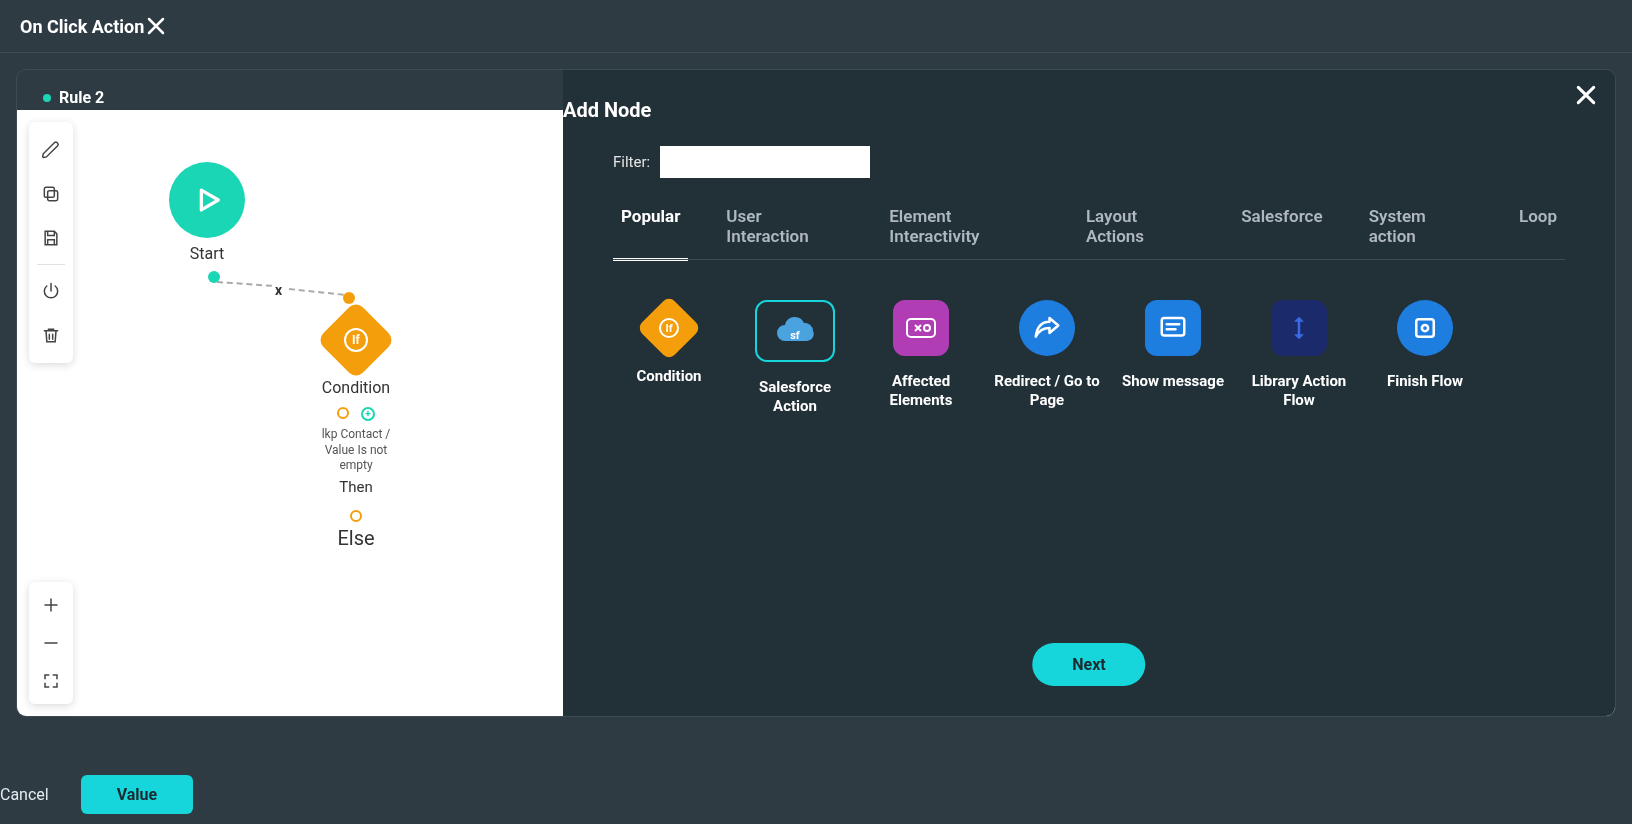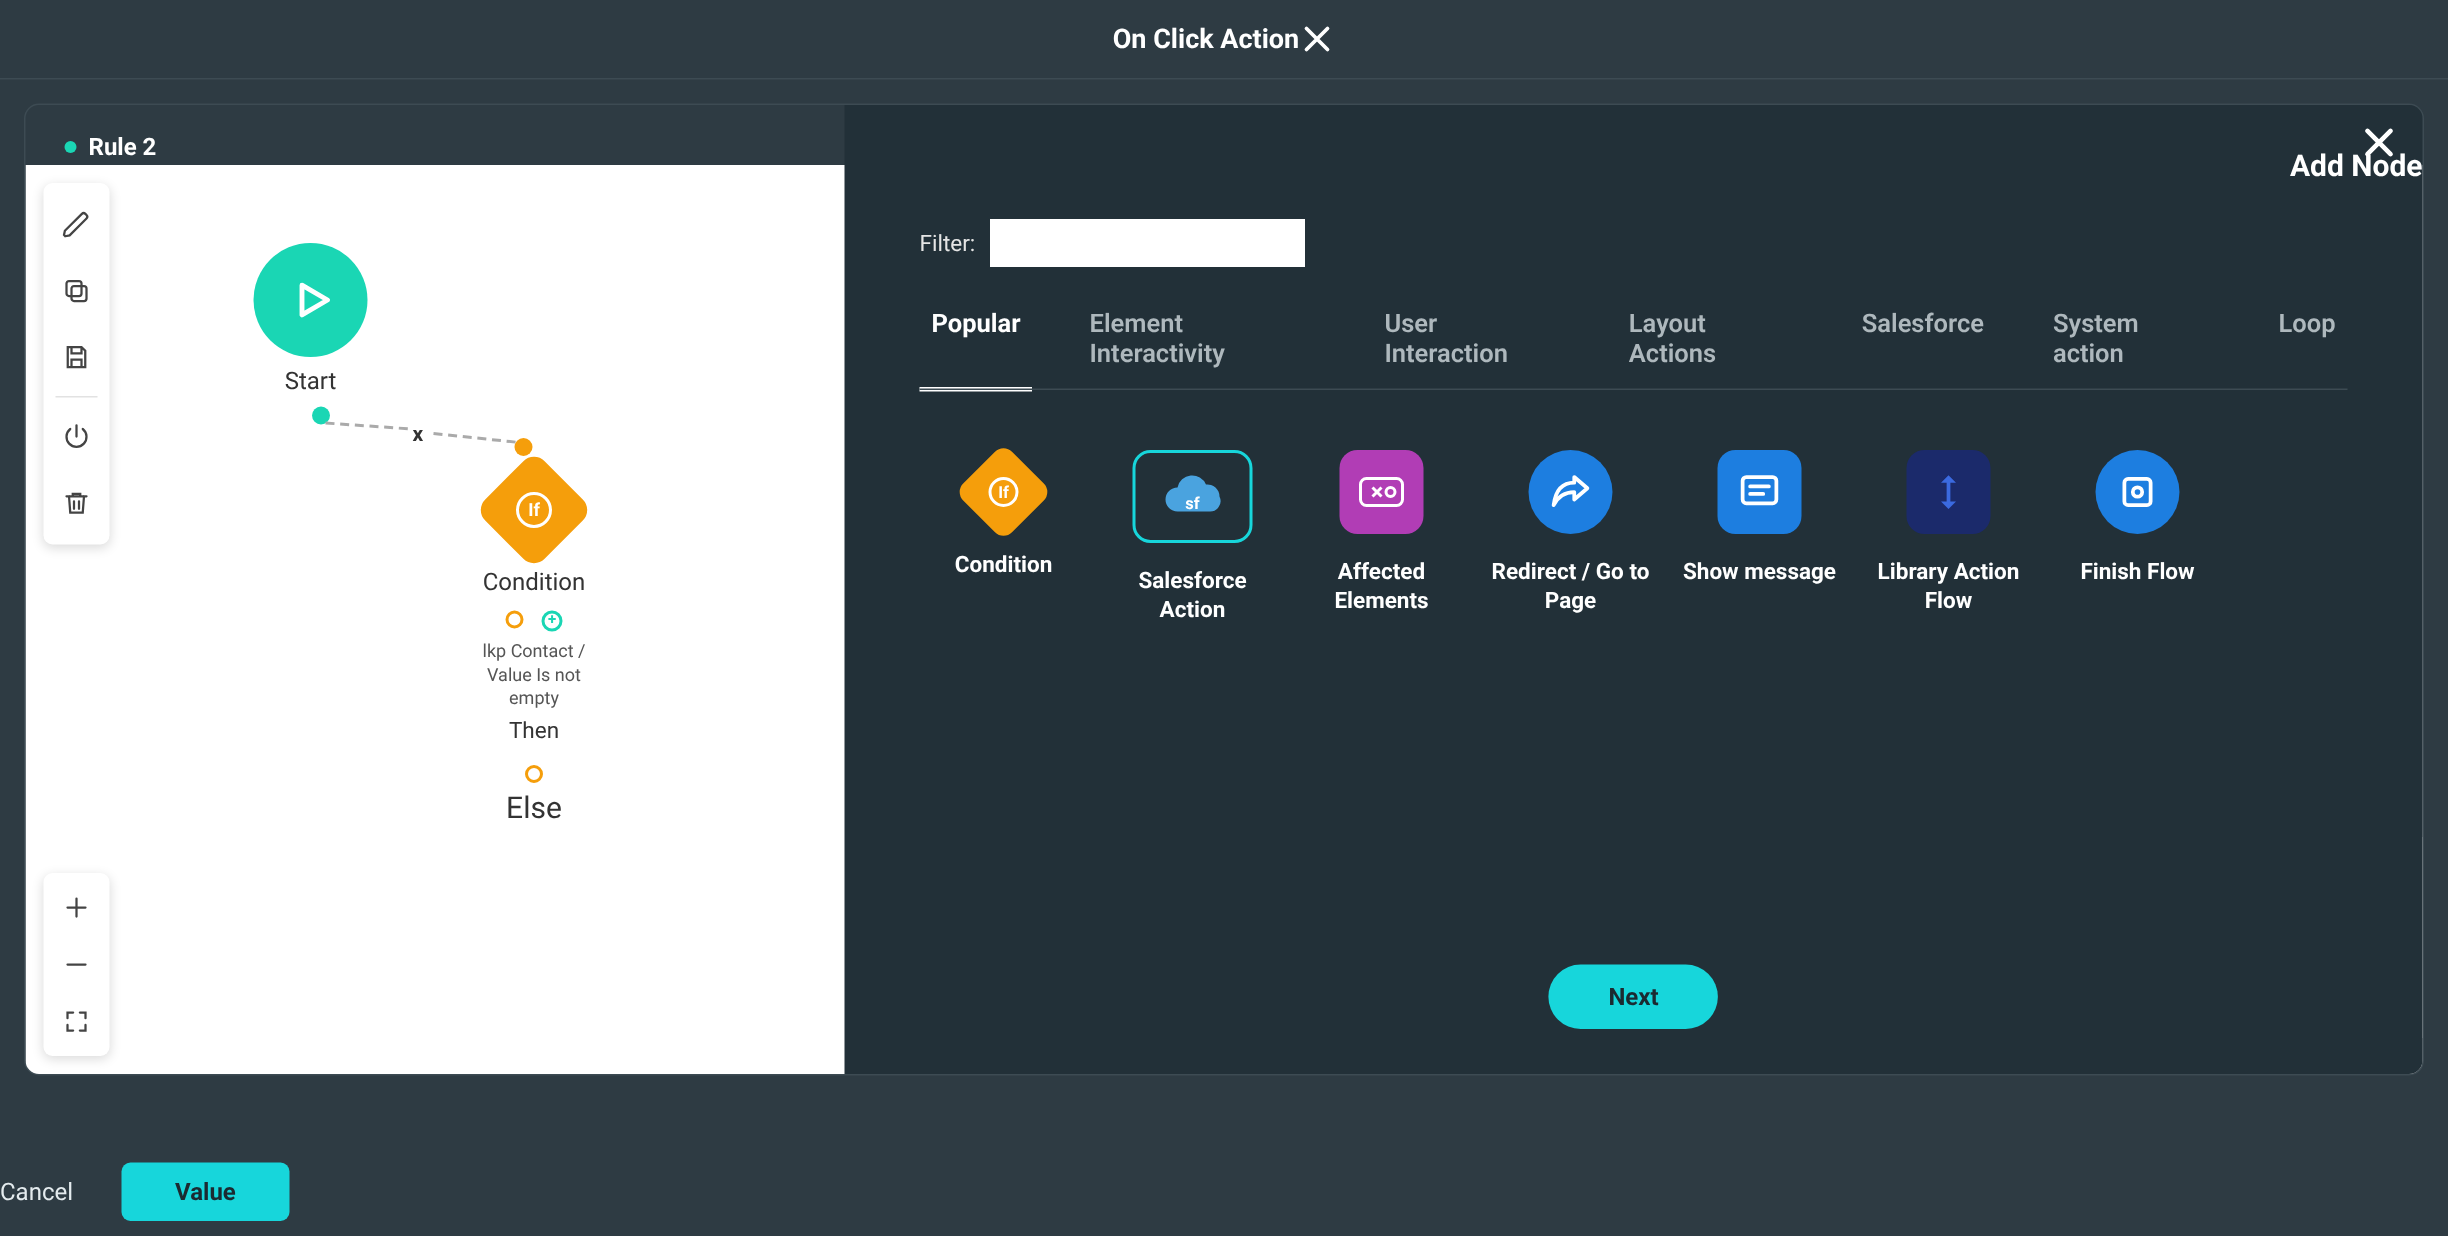--- a/index.html
+++ b/index.html
@@ -1,19 +1,19 @@
 <!DOCTYPE html>
 <html><head>
 <meta charset="utf-8">
 <style>
 * { box-sizing: border-box; margin: 0; padding: 0; font-family: -apple-system, BlinkMacSystemFont, "Segoe UI", Roboto, "Helvetica Neue", Arial, sans-serif; }
 body { background: #2e3b43; color: #fff; width: 1632px; height: 824px; overflow: hidden; position: relative; }
 
 
-.modal-header { background: #2e3b43; padding: 14px 20px; display: flex; justify-content: center; align-items: center; border-bottom: 1px solid #3d4b53; }
+.modal-header { background: #2e3b43; padding: 14px 20px; display: flex; justify-content: flex-start; align-items: center; border-bottom: 1px solid #3d4b53; }
 .modal-title { font-size: 18px; font-weight: 700; color: #fff; }
 .close-btn { cursor: pointer; width:24px; height:24px; display:flex; align-items:center; justify-content:center; }
 
 
 .main-panel { background: #2e3b43; margin: 16px 16px 0 16px; border-radius: 10px; border: 1px solid #3d4b53; position: relative; height: 648px; overflow: hidden; }
 
 
 .tabs-row { display: flex; align-items: center; padding: 8px 12px 0 12px; position: relative; }
 .tab { display:flex; align-items:center; gap:8px; padding: 10px 14px; font-weight:700; color:#dbe3e6; border-bottom: 2px solid transparent; cursor:pointer; }
 .tab.active { color:#fff; border-bottom: 2px solid #fff; }
@@ -58,21 +58,21 @@
 .port-plus { width:14px; height:14px; border:2px solid #1ad6b4; border-radius:50%; color:#1ad6b4; font-size:10px; display:flex; align-items:center; justify-content:center; font-weight:700; line-height:1; }
 
 .cond-text { font-size:12px; color:#555; margin-top:6px; line-height:1.3; }
 .cond-then { font-size:15px; color:#333; margin-top:4px; }
 .cond-else-port { margin:14px auto 4px auto; width:12px; height:12px; border:2px solid #f59e0b; border-radius:50%; }
 .cond-else { font-size:20px; color:#333; }
 
 
 .addnode-panel { position:absolute; right:0; top:-40px; bottom:0; width:1052px; background:#223038; z-index:5; }
 .addnode-panel-inner { position:relative; height:100%; }
-.addnode-title { text-align:right; font-size:20px; font-weight:700; padding-top:28px; }
+.addnode-title { text-align:left; font-size:20px; font-weight:700; padding-top:28px; }
 .addnode-close { position:absolute; right:18px; top:14px; cursor:pointer; }
 
 .filter-row { display:flex; align-items:center; gap:10px; padding:24px 0 0 50px; }
 .filter-label { color:#e5e5e5; font-size:15px; }
 .filter-input { width:210px; height:32px; background:#fff; border:none; padding:0 8px; font-size:14px; color:#222; }
 
 
 .cat-tabs { display:flex; gap:30px; padding:28px 50px 0 50px; border-bottom: none; position:relative; }
 .cat-tabs::after { content:''; position:absolute; left:50px; right:50px; bottom:0; height:1px; background:#3d4b53; }
 .cat-tab { padding:0 8px 14px 8px; font-size:17px; color:#aeb8bd; cursor:pointer; font-weight:600; position:relative; }
@@ -215,22 +215,22 @@
         </div>
         <div class="addnode-title">Add Node</div>
 
         <div class="filter-row">
           <div class="filter-label">Filter:</div>
           <input class="filter-input" type="text" value="" style="">
         </div>
 
         <div class="cat-tabs">
           <div class="cat-tab active">Popular</div>
+          <div class="cat-tab">User Interaction</div>
           <div class="cat-tab">Element Interactivity</div>
-          <div class="cat-tab">User Interaction</div>
           <div class="cat-tab">Layout Actions</div>
           <div class="cat-tab">Salesforce</div>
           <div class="cat-tab">System action</div>
           <div class="cat-tab">Loop</div>
         </div>
 
         <div class="node-grid">
 
 
           <div class="node-item">

